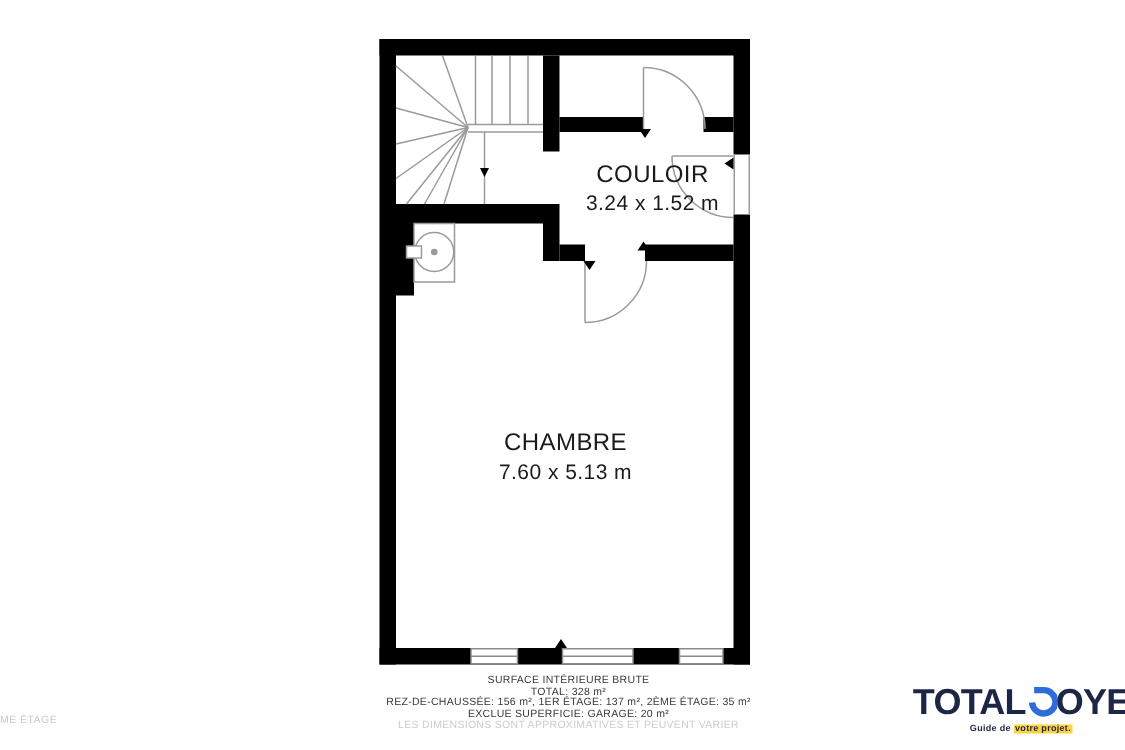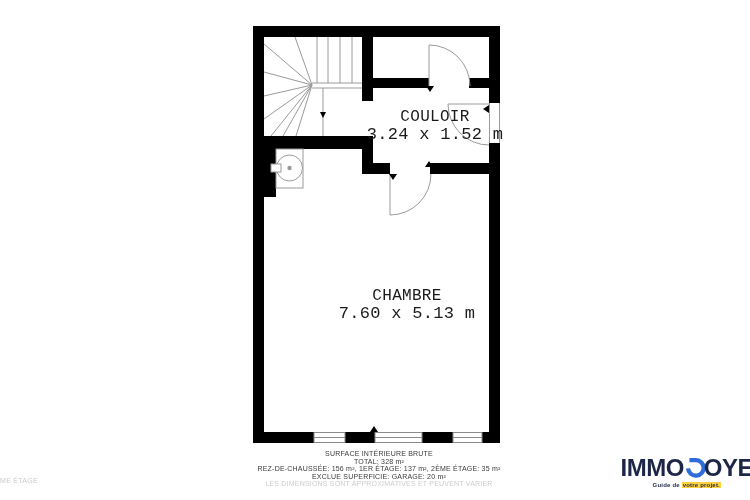--- a/index.html
+++ b/index.html
@@ -4,23 +4,23 @@
 <style>
   html,body { margin:0; padding:0; background:#ffffff; }
   .page {
     position:relative; width:750px; height:500px; overflow:hidden;
     background:#ffffff; font-family:"Liberation Sans", sans-serif;
   }
   .plan-svg { position:absolute; left:0; top:0; }
   .room-label {
     position:absolute; transform:translateX(-50%);
     text-align:center; color:#1a1a1a; font-size:16px; line-height:18px;
-    letter-spacing:0.3px; white-space:nowrap;font-family:Liberation Mono, monospace;
+    letter-spacing:0.3px; white-space:nowrap;
   }
-  .room-label .dims { font-size:17px; }
+  .room-label .dims { font-size:14px; }
   .summary {
     position:absolute; left:379px; top:450px; transform:translateX(-50%);
     text-align:center; color:#3a3a3a; font-size:7px; line-height:7.6px;
     letter-spacing:0.2px; white-space:nowrap;
   }
   .summary .muted { color:#cccccc; }
   .floor-label {
     position:absolute; left:0px; top:477px; color:#c9c9c9;
     font-size:7px; letter-spacing:0.3px; white-space:nowrap;
   }
@@ -128,38 +128,38 @@
       <polygon points="489,105 489,113 483,109"></polygon>
       <polygon points="370,432 378,432 374,426"></polygon>
     </g>
   </svg>
 
   <div class="room-label" style="left:435px; top:108px;">
     <div>COULOIR</div>
     <div class="dims">3.24 x 1.52 m</div>
   </div>
 
-  <div class="room-label" style="left:377px; top:287px;margin-left:30px;">
+  <div class="room-label" style="left:377px; top:287px;">
     <div>CHAMBRE</div>
     <div class="dims">7.60 x 5.13 m</div>
   </div>
 
   <div class="summary">
     <div>SURFACE INTÉRIEURE BRUTE</div>
     <div>TOTAL: 328 m²</div>
     <div>REZ-DE-CHAUSSÉE: 156 m², 1ER ÉTAGE: 137 m², 2ÈME ÉTAGE: 35 m²</div>
     <div>EXCLUE SUPERFICIE: GARAGE: 20 m²</div>
     <div class="muted">LES DIMENSIONS SONT APPROXIMATIVES ET PEUVENT VARIER</div>
   </div>
 
   <div class="floor-label">ME ÉTAGE</div>
 
   <div class="logo">
     <div class="wordmark">
-      <span>IMMO</span><span class="d-mark"><svg width="22" height="22" viewBox="0 0 24 24">
+      <span>TOTAL</span><span class="d-mark"><svg width="22" height="22" viewBox="0 0 24 24">
             <path d="M7 4.5 H13 A 8.5 8.5 0 1 1 5.5 13.5" fill="none" stroke="#2d6cd9" stroke-width="4.6"></path>
           </svg></span><span>OYE</span>
     </div>
     <div class="tagline">
       <span>Guide de </span><span class="hl">votre projet.</span>
     </div>
   </div>
 
 </div>
 

